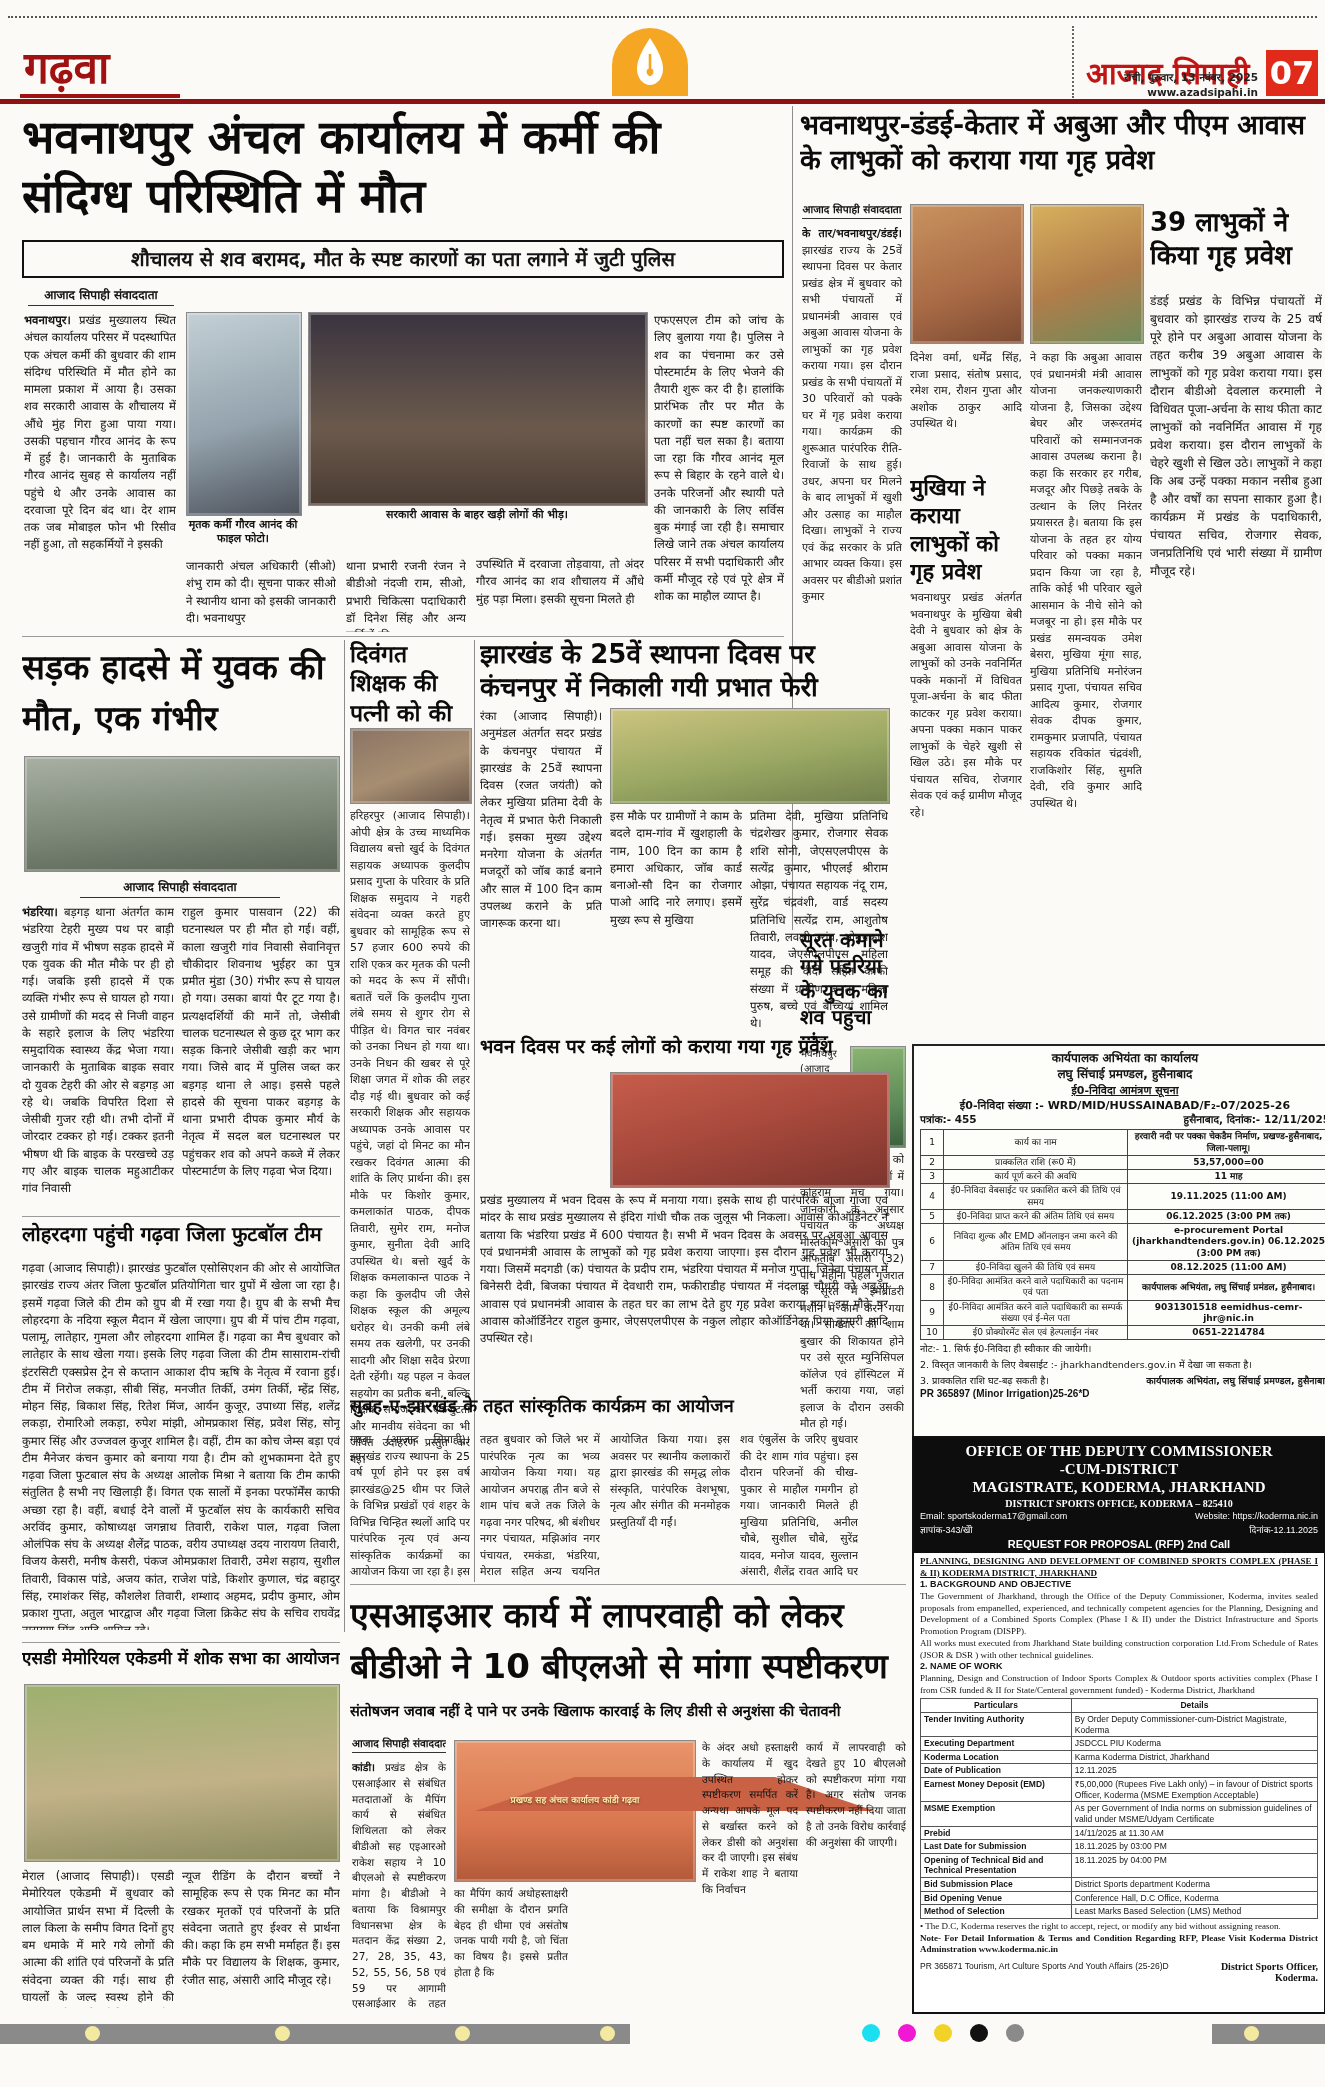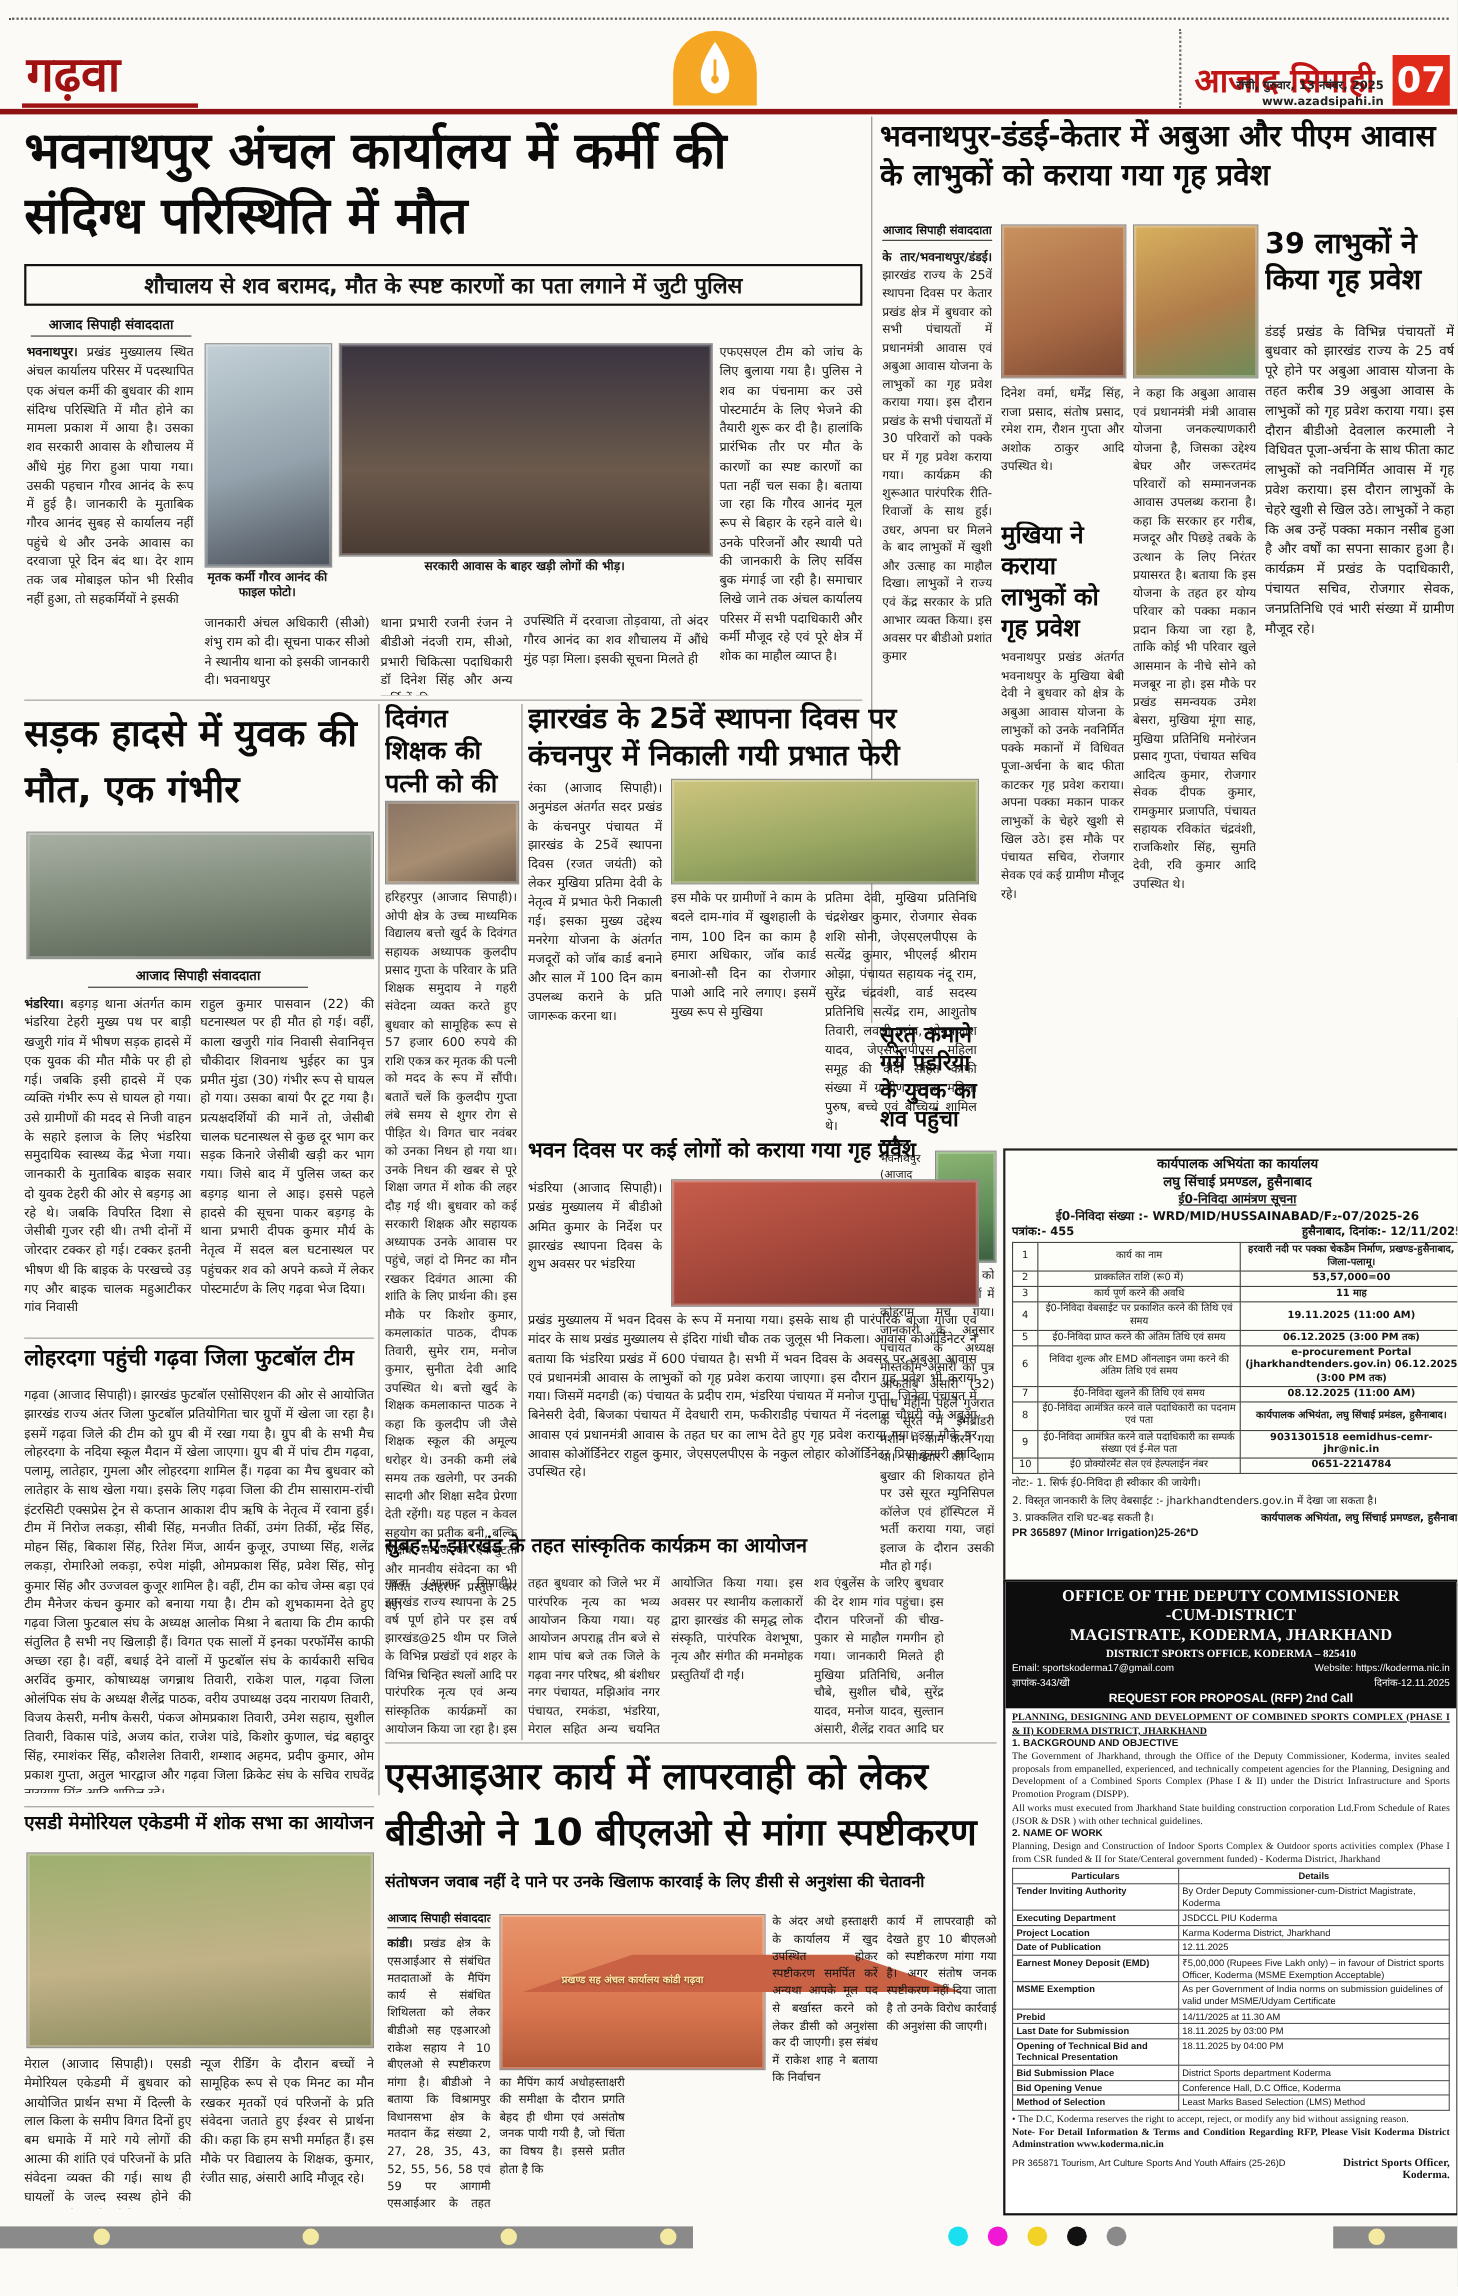--- a/index.html
+++ b/index.html
@@ -224,21 +224,21 @@
             </tr>
         <tr>
               <td class="pl">Tender Inviting Authority</td>
               <td>By Order Deputy Commissioner-cum-District Magistrate, Koderma</td>
             </tr>
         <tr>
               <td class="pl">Executing Department</td>
               <td>JSDCCL PIU Koderma</td>
             </tr>
         <tr>
-              <td class="pl">Project Location</td>
+              <td class="pl">Koderma Location</td>
               <td>Karma Koderma District, Jharkhand</td>
             </tr>
         <tr>
               <td class="pl">Date of Publication</td>
               <td>12.11.2025</td>
             </tr>
         <tr>
               <td class="pl">Earnest Money Deposit (EMD)</td>
               <td>₹5,00,000 (Rupees Five Lakh only) – in favour of District sports Officer, Koderma (MSME Exemption Acceptable)</td>
             </tr>
@@ -293,21 +293,20 @@
   <div class="abs btx" style="left:350px;top:808px;width:120px;height:726px;font-size:11px;">हरिहरपुर (आजाद सिपाही)। ओपी क्षेत्र के उच्च माध्यमिक विद्यालय बत्तो खुर्द के दिवंगत सहायक अध्यापक कुलदीप प्रसाद गुप्ता के परिवार के प्रति शिक्षक समुदाय ने गहरी संवेदना व्यक्त करते हुए बुधवार को सामूहिक रूप से 57 हजार 600 रुपये की राशि एकत्र कर मृतक की पत्नी को मदद के रूप में सौंपी। बतातें चलें कि कुलदीप गुप्ता लंबे समय से शुगर रोग से पीड़ित थे। विगत चार नवंबर को उनका निधन हो गया था। उनके निधन की खबर से पूरे शिक्षा जगत में शोक की लहर दौड़ गई थी। बुधवार को कई सरकारी शिक्षक और सहायक अध्यापक उनके आवास पर पहुंचे, जहां दो मिनट का मौन रखकर दिवंगत आत्मा की शांति के लिए प्रार्थना की। इस मौके पर किशोर कुमार, कमलाकांत पाठक, दीपक तिवारी, सुमेर राम, मनोज कुमार, सुनीता देवी आदि उपस्थित थे। बत्तो खुर्द के शिक्षक कमलाकान्त पाठक ने कहा कि कुलदीप जी जैसे शिक्षक स्कूल की अमूल्य धरोहर थे। उनकी कमी लंबे समय तक खलेगी, पर उनकी सादगी और शिक्षा सदैव प्रेरणा देती रहेंगी। यह पहल न केवल सहयोग का प्रतीक बनी, बल्कि शिक्षक समाज की एकजुटता और मानवीय संवेदना का भी जीवंत उदाहरण प्रस्तुत कर गई।</div>
 
   <div class="vr" style="left:474px;top:640px;height:942px;"></div>
   <div class="abs hl hl-center" style="left:480px;top:638px;width:408px;height:64px;font-size:26px;">झारखंड के 25वें स्थापना दिवस पर कंचनपुर में निकाली गयी प्रभात फेरी</div>
   <div class="abs btx" style="left:480px;top:708px;width:122px;height:322px;">रंका (आजाद सिपाही)। अनुमंडल अंतर्गत सदर प्रखंड के कंचनपुर पंचायत में झारखंड के 25वें स्थापना दिवस (रजत जयंती) को लेकर मुखिया प्रतिमा देवी के नेतृत्व में प्रभात फेरी निकाली गई। इसका मुख्य उद्देश्य मनरेगा योजना के अंतर्गत मजदूरों को जॉब कार्ड बनाने और साल में 100 दिन काम उपलब्ध कराने के प्रति जागरूक करना था।</div>
   <div class="ph" style="left:610px;top:708px;width:278px;height:94px;background:linear-gradient(170deg,#cdc47e 0%,#9aa863 55%,#717f4d 100%);"></div>
   <div class="abs btx" style="left:610px;top:808px;width:132px;height:222px;">इस मौके पर ग्रामीणों ने काम के बदले दाम-गांव में खुशहाली के नाम, 100 दिन का काम है हमारा अधिकार, जॉब कार्ड बनाओ-सौ दिन का रोजगार पाओ आदि नारे लगाए। इसमें मुख्य रूप से मुखिया</div>
   <div class="abs btx" style="left:750px;top:808px;width:138px;height:222px;">प्रतिमा देवी, मुखिया प्रतिनिधि चंद्रशेखर कुमार, रोजगार सेवक शशि सोनी, जेएसएलपीएस के सत्येंद्र कुमार, भीएलई श्रीराम ओझा, पंचायत सहायक नंदू राम, सुरेंद्र चंद्रवंशी, वार्ड सदस्य प्रतिनिधि सत्येंद्र राम, आशुतोष तिवारी, लवली उरांव, ओमप्रकाश यादव, जेएसएलपीएस महिला समूह की दीदी सहित काफी संख्या में ग्रामीण जनता महिला पुरुष, बच्चे एवं बच्चियां शामिल थे।</div>
 
   <div class="abs hl hl-center" style="left:480px;top:1034px;width:408px;height:30px;font-size:19px;">भवन दिवस पर कई लोगों को कराया गया गृह प्रवेश</div>
-  <div class="abs btx" style="left:480px;top:1072px;width:122px;height:118px;">भंडरिया (आजाद सिपाही)। प्रखंड मुख्यालय में बीडीओ अमित कुमार के निर्देश पर झारखंड स्थापना दिवस के शुभ अवसर पर भंडरिया</div>
   <div class="ph" style="left:610px;top:1072px;width:278px;height:114px;background:linear-gradient(165deg,#c75d4b 0%,#a2463a 55%,#7c352e 100%);"></div>
   <div class="abs btx" style="left:480px;top:1192px;width:408px;height:194px;">प्रखंड मुख्यालय में भवन दिवस के रूप में मनाया गया। इसके साथ ही पारंपरिक बाजा गाजा एवं मांदर के साथ प्रखंड मुख्यालय से इंदिरा गांधी चौक तक जुलूस भी निकला। आवास कोऑर्डिनेटर ने बताया कि भंडरिया प्रखंड में 600 पंचायत है। सभी में भवन दिवस के अवसर पर अबुआ आवास एवं प्रधानमंत्री आवास के लाभुकों को गृह प्रवेश कराया जाएगा। इस दौरान गृह प्रवेश भी कराया गया। जिसमें मदगडी (क) पंचायत के प्रदीप राम, भंडरिया पंचायत में मनोज गुप्ता, जिनेवा पंचायत में बिनेसरी देवी, बिजका पंचायत में देवधारी राम, फकीराडीह पंचायत में नंदलाल चौधरी को अबुआ आवास एवं प्रधानमंत्री आवास के तहत घर का लाभ देते हुए गृह प्रवेश कराया गया। इस मौके पर आवास कोऑर्डिनेटर राहुल कुमार, जेएसएलपीएस के नकुल लोहार कोऑर्डिनेटर प्रिया कुमारी आदि उपस्थित रहे।</div>
 
   <div class="abs hl" style="left:350px;top:1394px;width:432px;height:30px;font-size:18px;">सुबह-ए-झारखंड के तहत सांस्कृतिक कार्यक्रम का आयोजन</div>
   <div class="abs btx" style="left:350px;top:1432px;width:120px;height:148px;font-size:11px;">गढ़वा (आजाद सिपाही)। झारखंड राज्य स्थापना के 25 वर्ष पूर्ण होने पर इस वर्ष झारखंड@25 थीम पर जिले के विभिन्न प्रखंडों एवं शहर के विभिन्न चिन्हित स्थलों आदि पर पारंपरिक नृत्य एवं अन्य सांस्कृतिक कार्यक्रमों का आयोजन किया जा रहा है। इस अवसर पर सुबह-ए- झारखंड के</div>
   <div class="abs btx" style="left:480px;top:1432px;width:120px;height:148px;font-size:11px;">तहत बुधवार को जिले भर में पारंपरिक नृत्य का भव्य आयोजन किया गया। यह आयोजन अपराह्न तीन बजे से शाम पांच बजे तक जिले के गढ़वा नगर परिषद, श्री बंशीधर नगर पंचायत, मझिआंव नगर पंचायत, रमकंडा, भंडरिया, मेराल सहित अन्य चयनित स्थलों पर</div>
   <div class="abs btx" style="left:610px;top:1432px;width:120px;height:148px;font-size:11px;">आयोजित किया गया। इस अवसर पर स्थानीय कलाकारों द्वारा झारखंड की समृद्ध लोक संस्कृति, पारंपरिक वेशभूषा, नृत्य और संगीत की मनमोहक प्रस्तुतियाँ दी गईं।</div>
   <div class="abs btx" style="left:740px;top:1432px;width:118px;height:148px;font-size:11px;">शव एंबुलेंस के जरिए बुधवार की देर शाम गांव पहुंचा। इस दौरान परिजनों की चीख-पुकार से माहौल गमगीन हो गया। जानकारी मिलते ही मुखिया प्रतिनिधि, अनील चौबे, सुशील चौबे, सुरेंद्र यादव, मनोज यादव, सुल्तान अंसारी, शैलेंद्र रावत आदि घर पहुंच परिजनों को ढांढस बंधाया।</div>
 
   <div class="hr" style="left:22px;top:1216px;width:318px;"></div>

